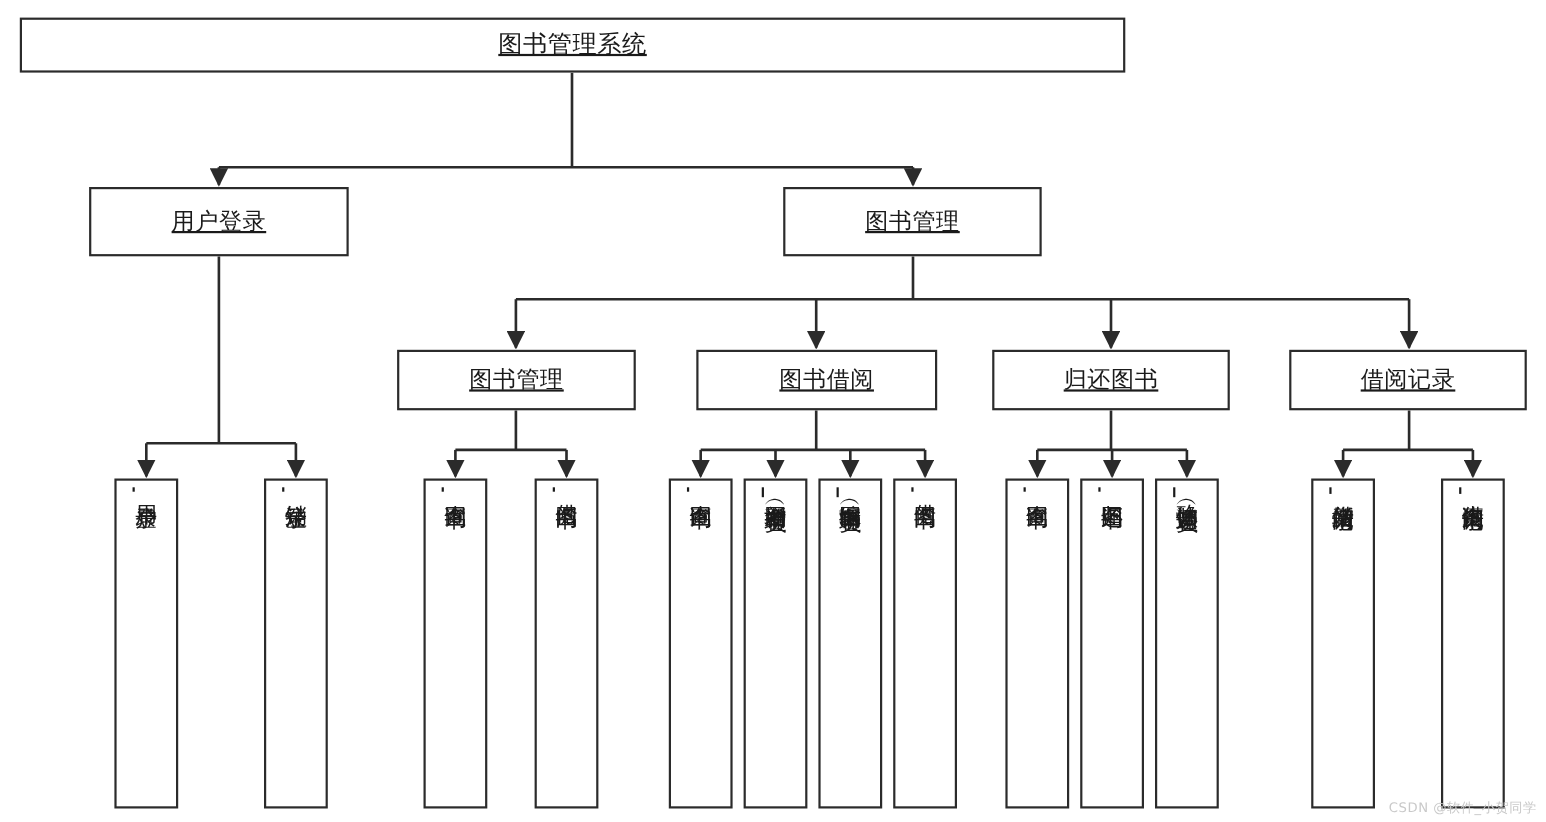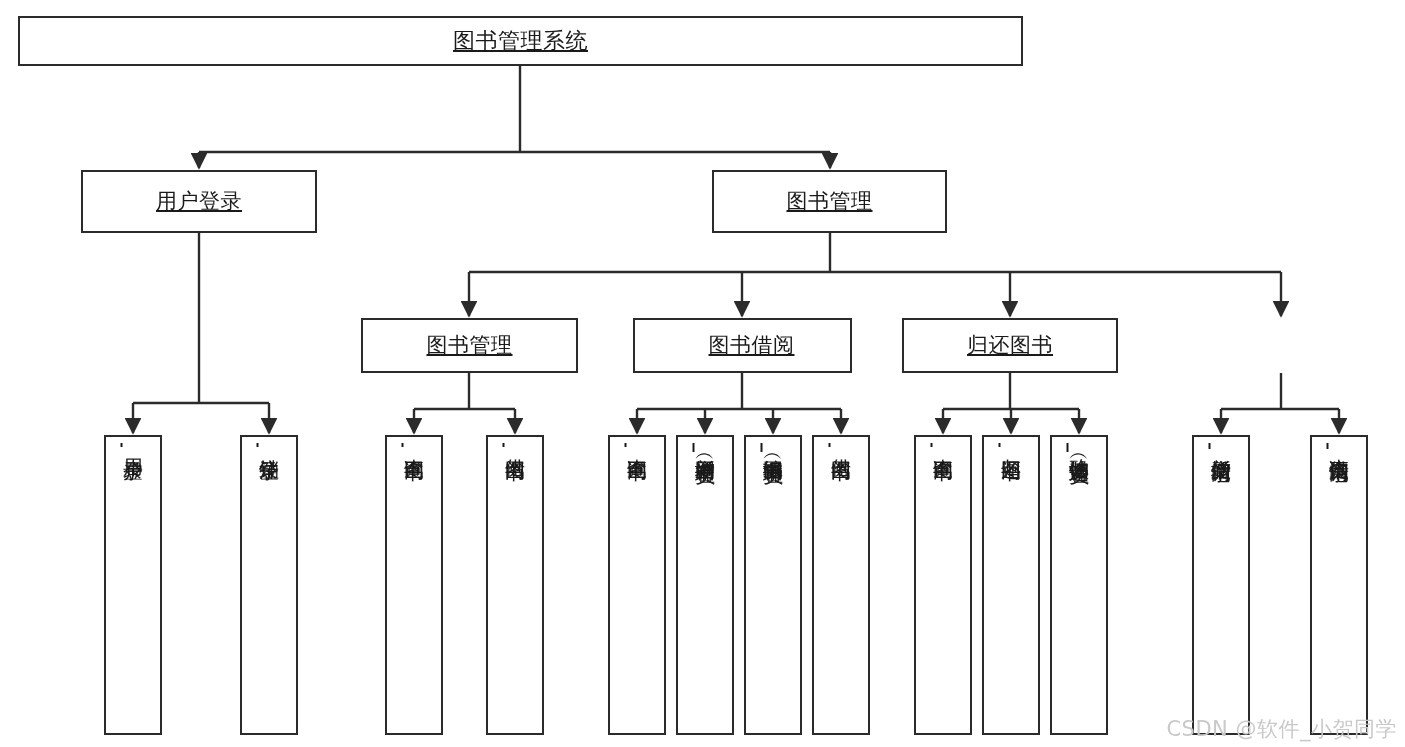--- a/index.html
+++ b/index.html
@@ -53,21 +53,21 @@
     font-size: 20px;
     line-height: 1.05;
     letter-spacing: 1px;
     white-space: nowrap;
   }
   #root-node .label { font-size: 22px; }
   #watermark {
     position: absolute;
     right: 8px;
     bottom: 4px;
-    font-size: 21px;
+    font-size: 12px;
     color: #c9c9c9;
     letter-spacing: 0.5px;
     white-space: nowrap;
     pointer-events: none;
   }
 </style>
 </head>
 <body>
 
 <div id="canvas">
@@ -135,20 +135,23 @@
 
   <div class="node horiz" style="left:361px; top:318px; width:217px; height:55px;">
     <span class="label">图书管理</span>
   </div>
   <div class="node horiz" style="left:633px; top:318px; width:219px; height:55px;padding-left:18px;">
     <span class="label">图书借阅</span>
   </div>
   <div class="node horiz" style="left:902px; top:318px; width:216px; height:55px;">
     <span class="label">归还图书</span>
   </div>
+  <div class="node horiz" style="left:1172px; top:318px; width:216px; height:55px;">
+    <span class="label">借阅记录</span>
+  </div>
 
   <div class="node vert" style="left:104px; top:435px; width:58px; height:300px;">
     <span class="label">用户登录</span>
   </div>
   <div class="node vert" style="left:240px; top:435px; width:58px; height:300px;">
     <span class="label">注销登录</span>
   </div>
 
   <div class="node vert" style="left:385px; top:435px; width:58px; height:300px;">
     <span class="label">查询图书</span>

